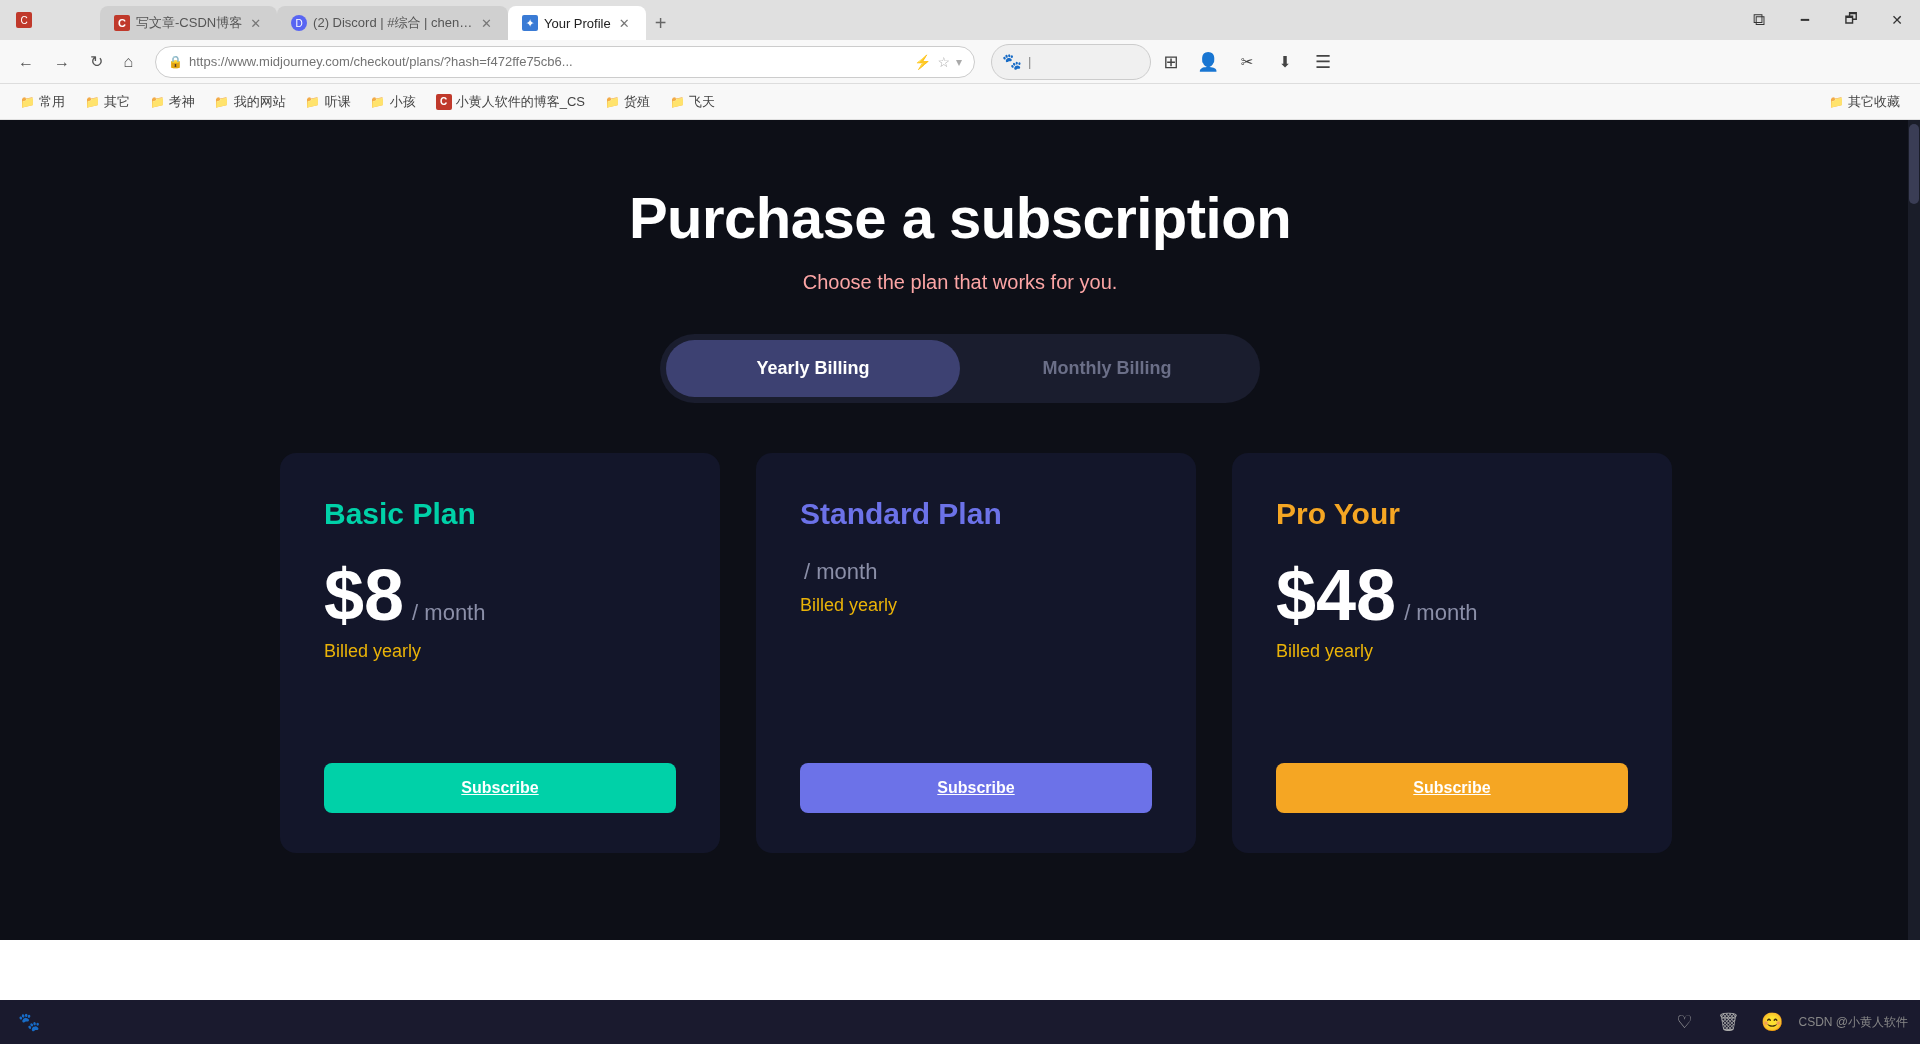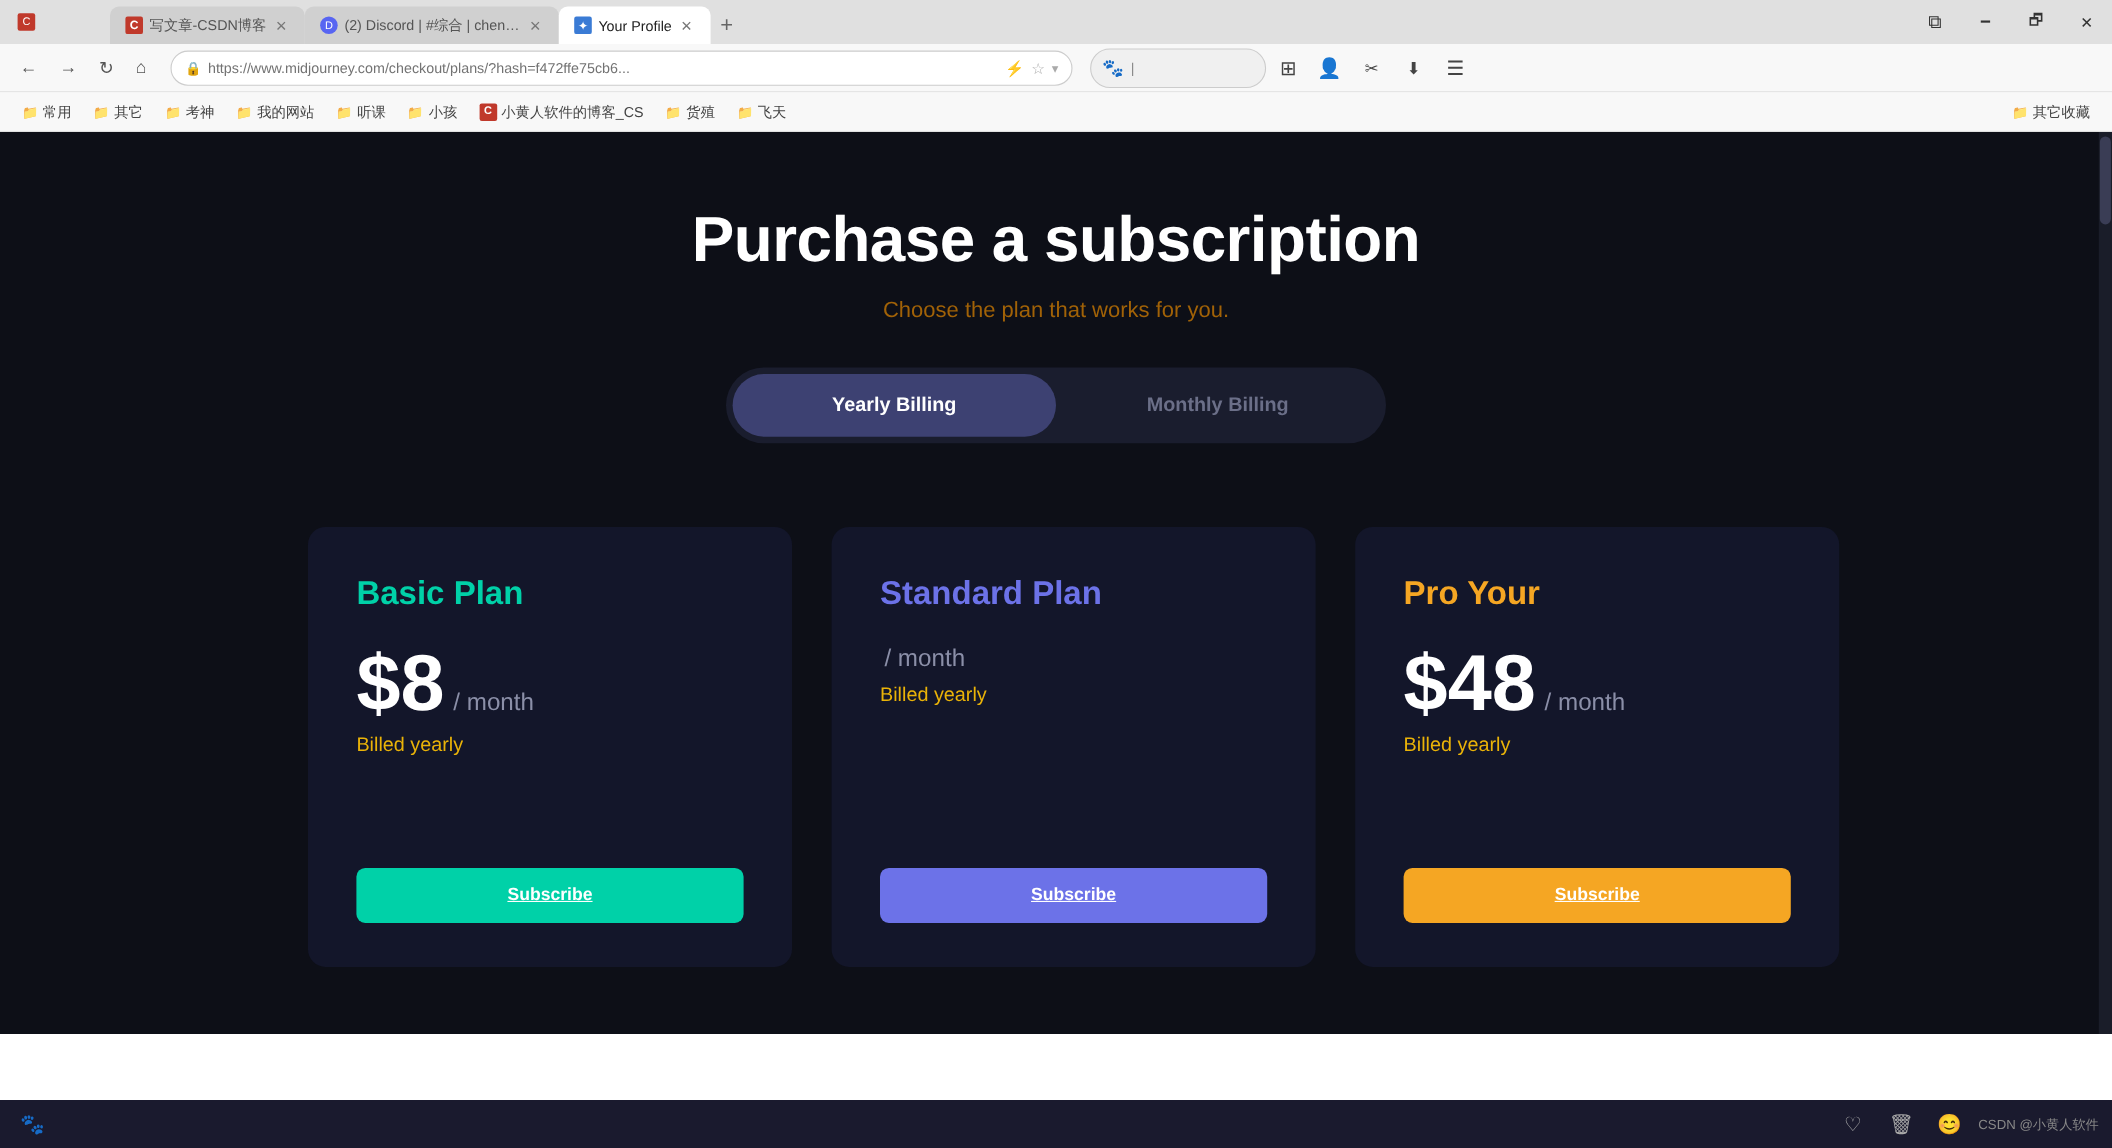--- a/index.html
+++ b/index.html
@@ -20,24 +20,24 @@
     
     .main-content { background: #0d0f17; min-height: 820px; display: flex; flex-direction: column; align-items: center; padding: 64px 40px 40px; position: relative; }
 
     
     .scrollbar { position: absolute; right: 0; top: 0; width: 12px; height: 100%; background: #1a1d29; }
     .scrollbar-thumb { width: 10px; height: 80px; background: #3a3d55; border-radius: 5px; margin: 2px auto; margin-top: 4px; }
 
     
     .page-heading { text-align: center; margin-bottom: 40px; }
     .page-title { font-size: 58px; font-weight: 800; color: #ffffff; margin-bottom: 20px; letter-spacing: -0.5px; }
-    .page-subtitle { font-size: 20px; color: #a16207; }
-
-    
-    .billing-toggle { display: flex; background: #1a1d2e; border-radius: 50px; padding: 6px; margin-bottom: 76px; width: 600px; }
+    .page-subtitle { font-size: 20px; color: #fca5a5; }
+
+    
+    .billing-toggle { display: flex; background: #1a1d2e; border-radius: 50px; padding: 6px; margin-bottom: 50px; width: 600px; }
     .billing-option { flex: 1; padding: 18px 24px; border-radius: 40px; font-size: 18px; font-weight: 600; text-align: center; cursor: pointer; transition: background 0.2s; }
     .billing-option.active { background: #3d4172; color: #ffffff; }
     .billing-option.inactive { color: #6b6f88; }
 
     
     .plans-grid { display: grid; grid-template-columns: repeat(3, 440px); gap: 36px; width: 1360px; }
 
     
     .plan-card { background: #13162a; border-radius: 16px; padding: 44px 44px 40px; display: flex; flex-direction: column; min-height: 400px; }
     .plan-name { font-size: 30px; font-weight: 700; margin-bottom: 28px; }

